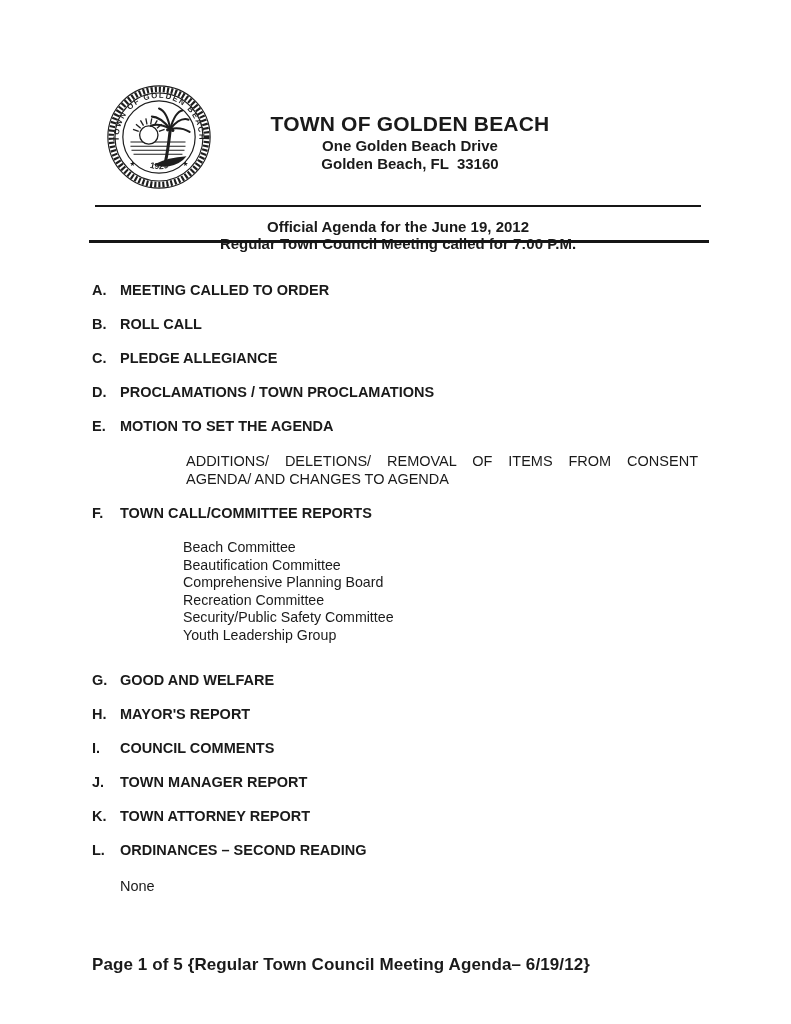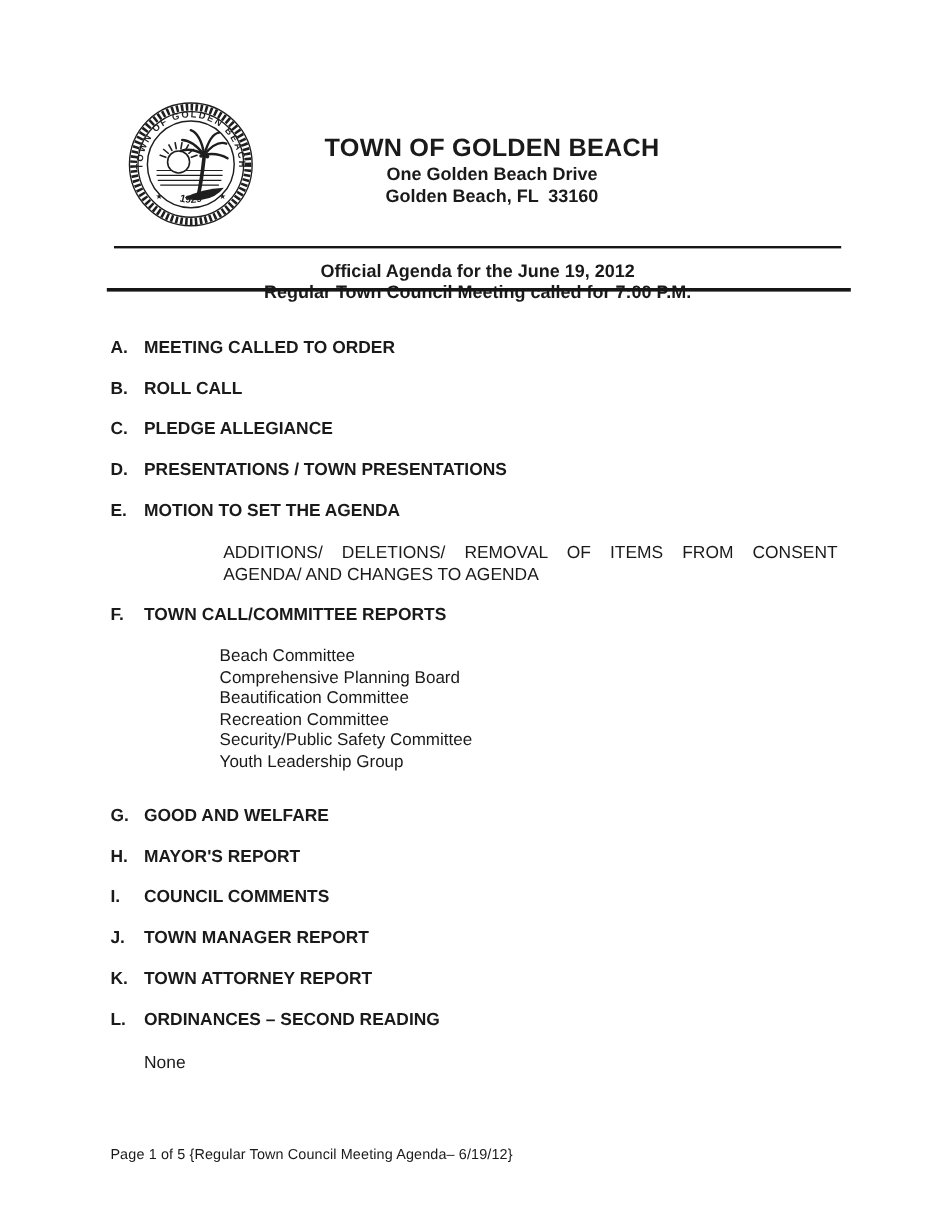--- a/index.html
+++ b/index.html
@@ -108,22 +108,22 @@
     margin: 20px 0 0 28px;
     font-size: 14.5px;
     line-height: 16px;
   }
 
   
   .footer {
     position: absolute;
     left: 92px;
     top: 955px;
-    font-size: 12px;
-    font-weight: normal;
+    font-size: 17px;
+    font-weight: bold;
     letter-spacing: 0.1px;
   }
 </style>
 </head>
 <body>
 
 <div class="page">
 
   <svg class="seal" viewBox="0 0 106 106" aria-hidden="true">
     <defs>
@@ -198,41 +198,41 @@
     <div class="item">
       <span class="item-letter">B.</span>
       <span class="item-title">ROLL CALL</span>
     </div>
     <div class="item">
       <span class="item-letter">C.</span>
       <span class="item-title">PLEDGE ALLEGIANCE</span>
     </div>
     <div class="item">
       <span class="item-letter">D.</span>
-      <span class="item-title">PRESENTATIONS / TOWN PRESENTATIONS</span>
+      <span class="item-title">PROCLAMATIONS / TOWN PROCLAMATIONS</span>
     </div>
     <div class="item">
       <span class="item-letter">E.</span>
       <span class="item-title">MOTION TO SET THE AGENDA</span>
     </div>
 
     <div class="note">
       <div class="note-line-justify">ADDITIONS/ DELETIONS/ REMOVAL OF ITEMS FROM CONSENT</div>
       <div>AGENDA/ AND CHANGES TO AGENDA</div>
     </div>
 
     <div class="item">
       <span class="item-letter">F.</span>
       <span class="item-title">TOWN CALL/COMMITTEE REPORTS</span>
     </div>
 
     <div class="committees">
       <div>Beach Committee</div>
+      <div>Beautification Committee</div>
       <div>Comprehensive Planning Board</div>
-      <div>Beautification Committee</div>
       <div>Recreation Committee</div>
       <div>Security/Public Safety Committee</div>
       <div>Youth Leadership Group</div>
     </div>
 
     <div class="item">
       <span class="item-letter">G.</span>
       <span class="item-title">GOOD AND WELFARE</span>
     </div>
     <div class="item">

